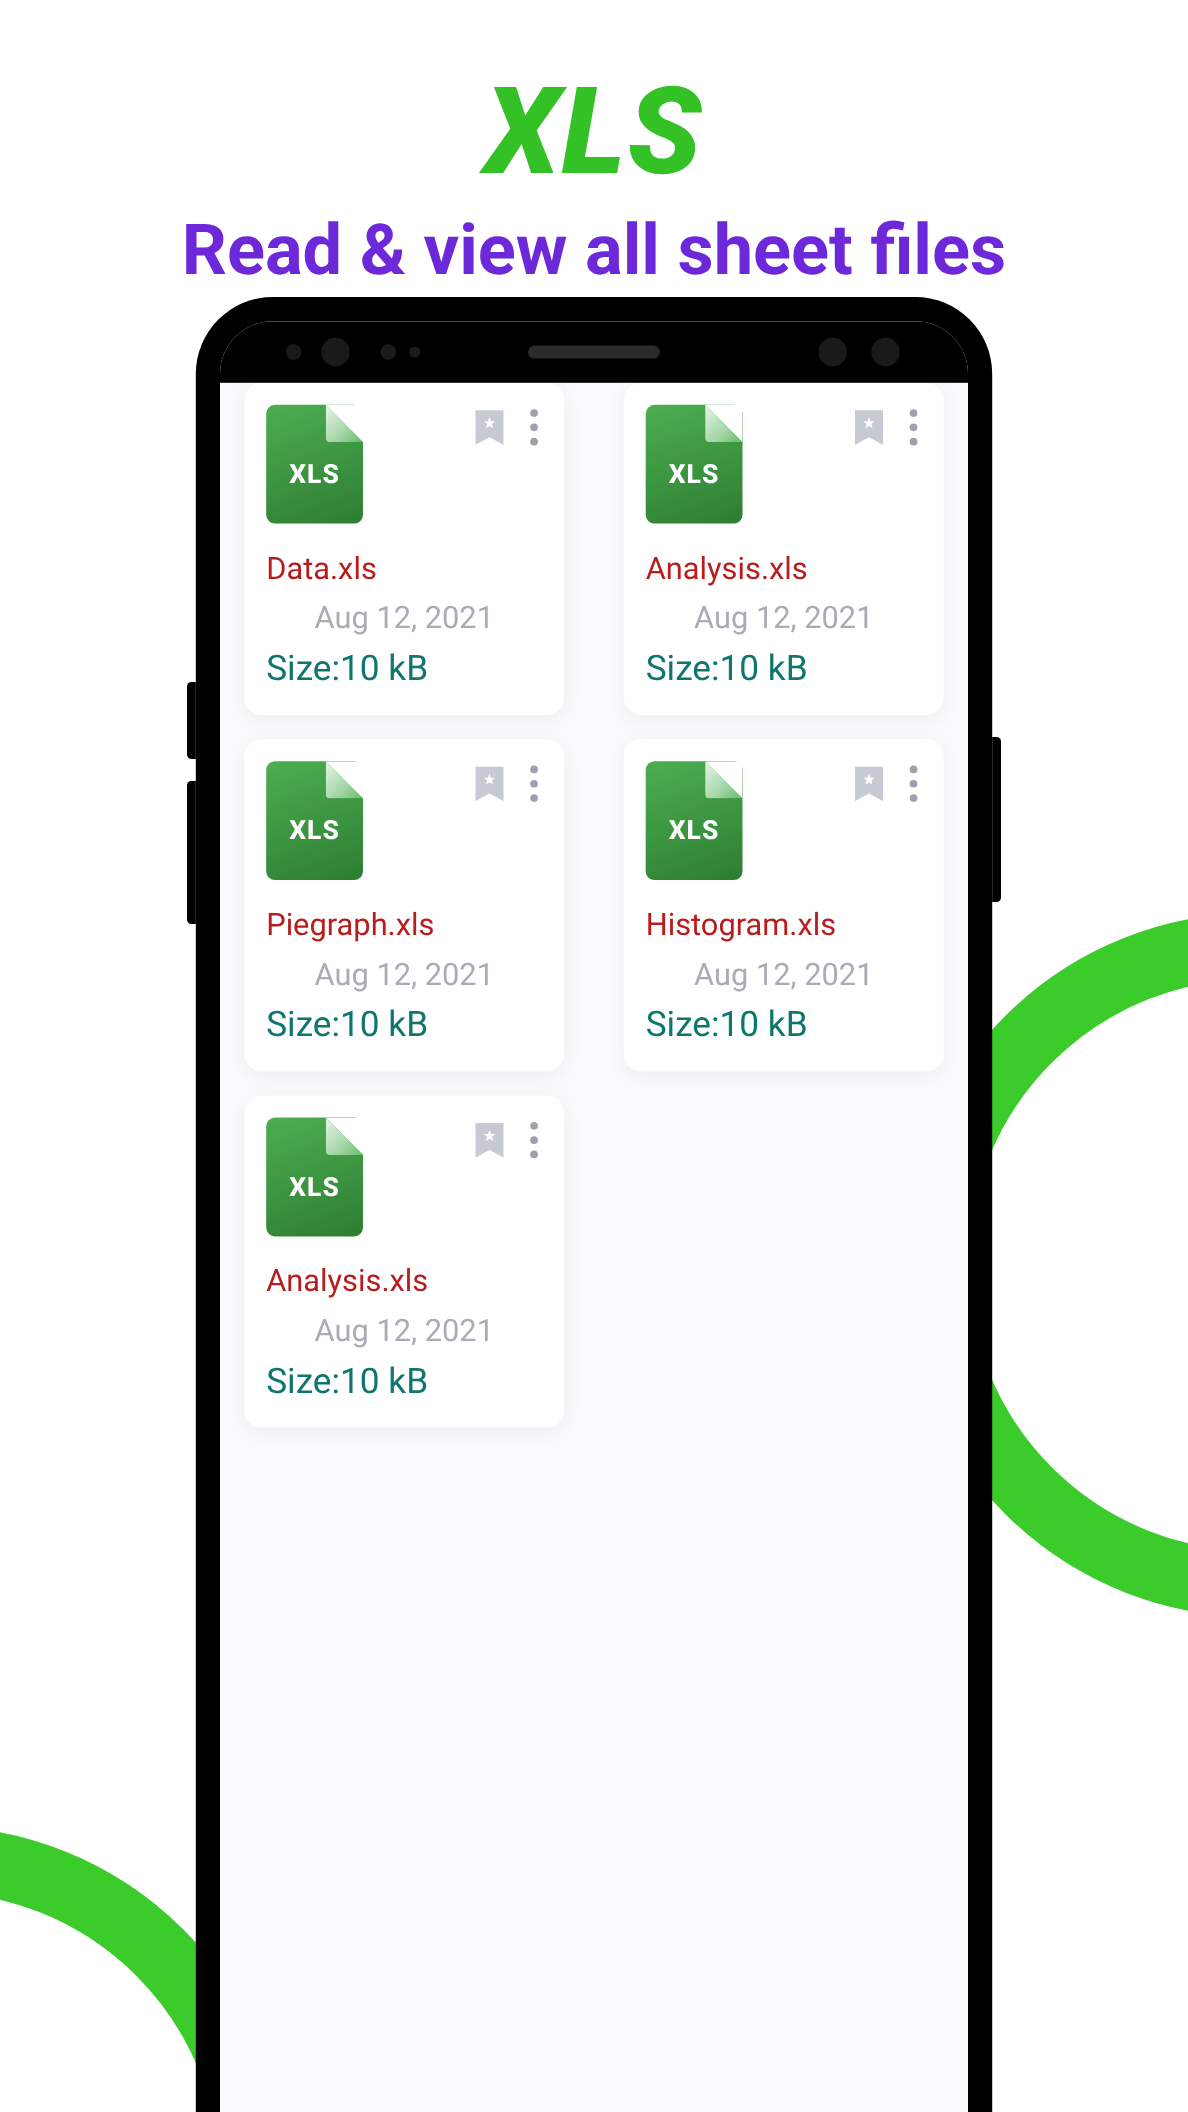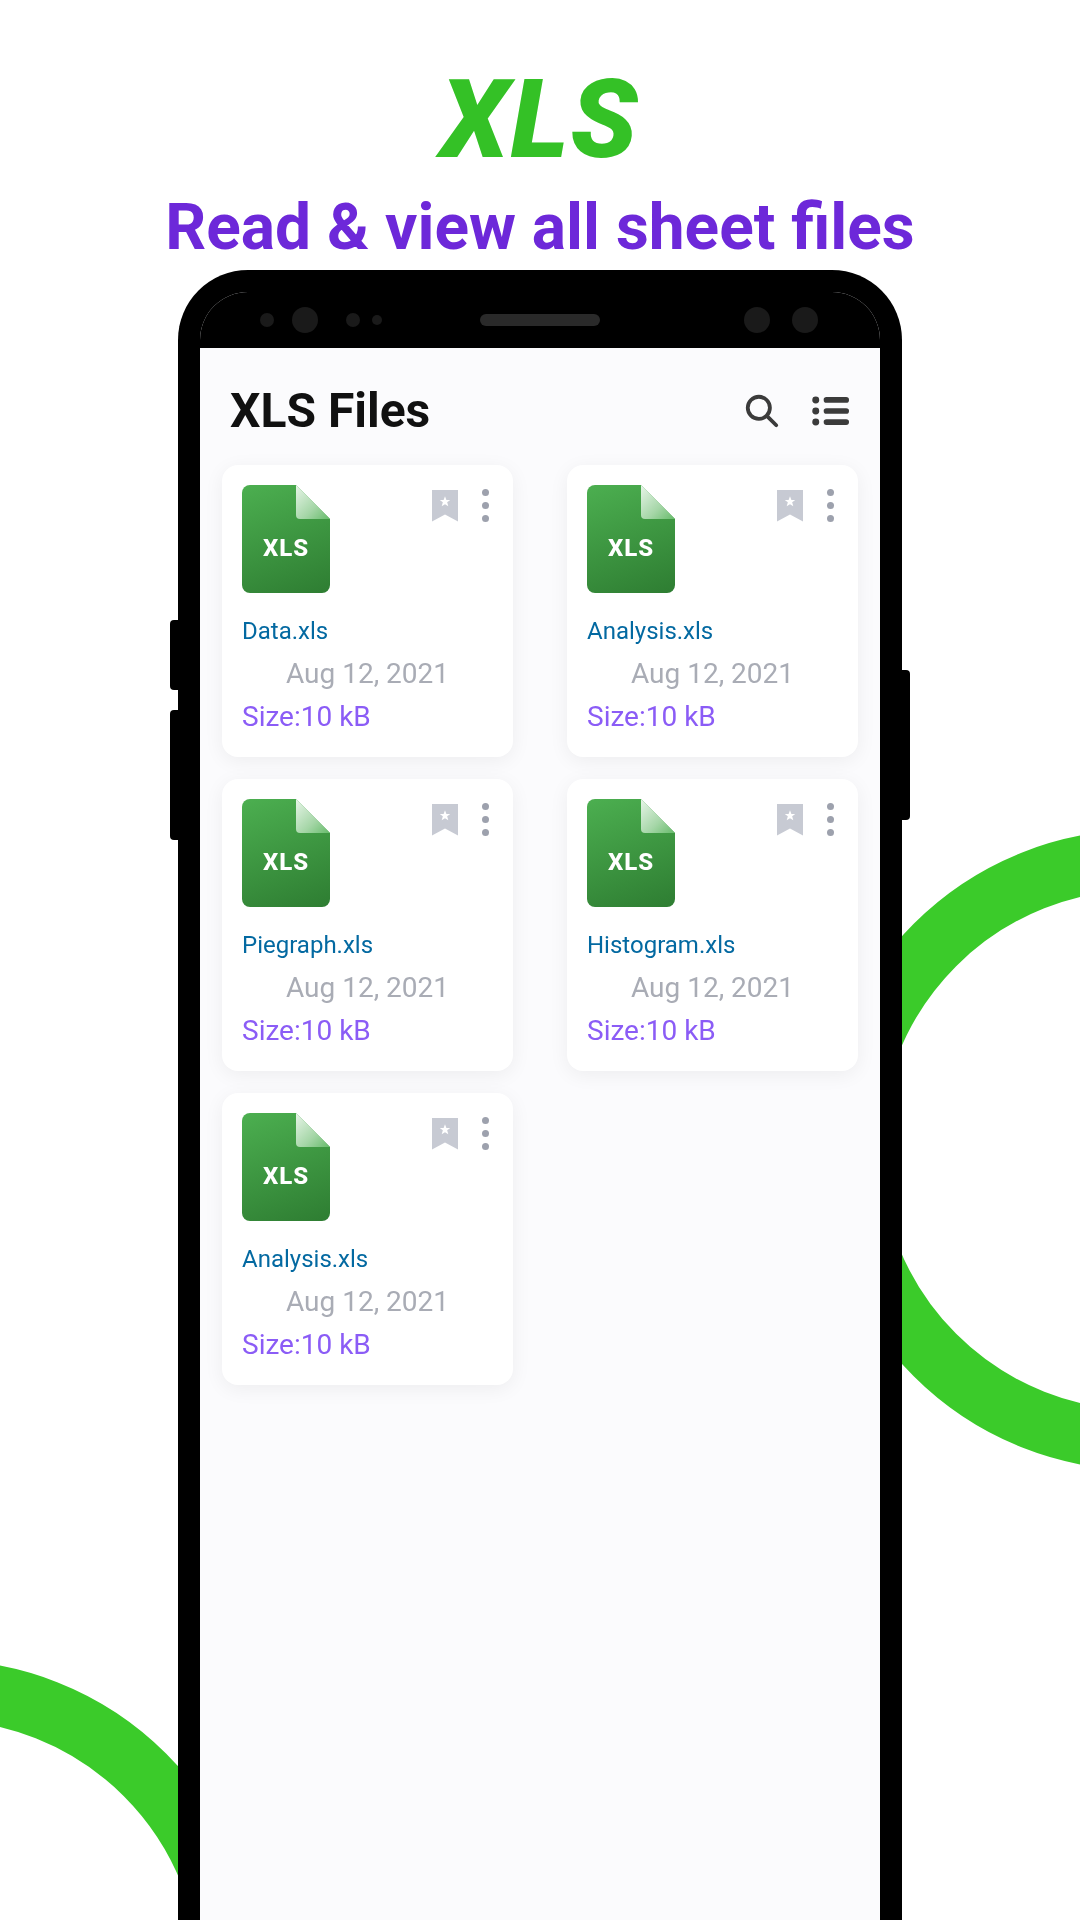--- a/index.html
+++ b/index.html
@@ -227,23 +227,23 @@
     display:flex;
     flex-direction:column;
     gap:6px;
     cursor:pointer;
     padding: 4px;
   }
   .more-dots span {
     width:7px; height:7px; background:#9da1ad; border-radius:50%;
   }
 
-  .file-name { font-size: 24px; color: #0369a1; margin-bottom: 12px; }
+  .file-name { font-size: 28px; color: #b91c1c; margin-bottom: 12px; }
   .file-date { font-size: 28px; color: #a9acb5; margin-bottom: 10px; text-align: center; }
-  .file-size { font-size: 28px; color: #8b5cf6; }
+  .file-size { font-size: 32px; color: #0f766e; }
 </style>
 </head>
 <body>
 
 <div class="arc-right"></div>
 <div class="arc-left"></div>
 
 <div class="promo-title">XLS</div>
 <div class="promo-subtitle">Read &amp; view all sheet files</div>
 
@@ -257,41 +257,20 @@
         <span class="sensor s1"></span>
         <span class="sensor s2"></span>
         <span class="sensor s3"></span>
         <span class="sensor s4"></span>
         <span class="speaker"></span>
         <span class="sensor s5"></span>
         <span class="sensor s6"></span>
       </div>
 
       <div class="app-content">
-        <div class="app-header">
-          <div class="app-title">XLS Files</div>
-          <div class="hdr-icons">
-            <div class="hdr-icon">
-              <svg width="38" height="38" viewBox="0 0 24 24" fill="none" stroke="#3b3b3b" stroke-width="2.4" stroke-linecap="round">
-                <circle cx="10" cy="10" r="7"></circle>
-                <line x1="21" y1="21" x2="15.2" y2="15.2"></line>
-              </svg>
-            </div>
-            <div class="hdr-icon">
-              <svg width="38" height="32" viewBox="0 0 24 20" fill="#3b3b3b">
-                <circle cx="3" cy="3" r="2.2"></circle>
-                  <rect x="8" y="1.2" width="16" height="3.6" rx="1.8"></rect>
-                <circle cx="3" cy="10" r="2.2"></circle>
-                  <rect x="8" y="8.2" width="16" height="3.6" rx="1.8"></rect>
-                <circle cx="3" cy="17" r="2.2"></circle>
-                  <rect x="8" y="15.2" width="16" height="3.6" rx="1.8"></rect>
-              </svg>
-            </div>
-          </div>
-        </div>
 
         <div class="grid" id="file-grid">
             <div class="card">
     <div class="card-top">
       <div class="file-icon">
         <div class="file-shape">
           <div class="file-corner-white"></div>
           <div class="file-fold"></div>
           <span class="file-label">XLS</span>
         </div>

